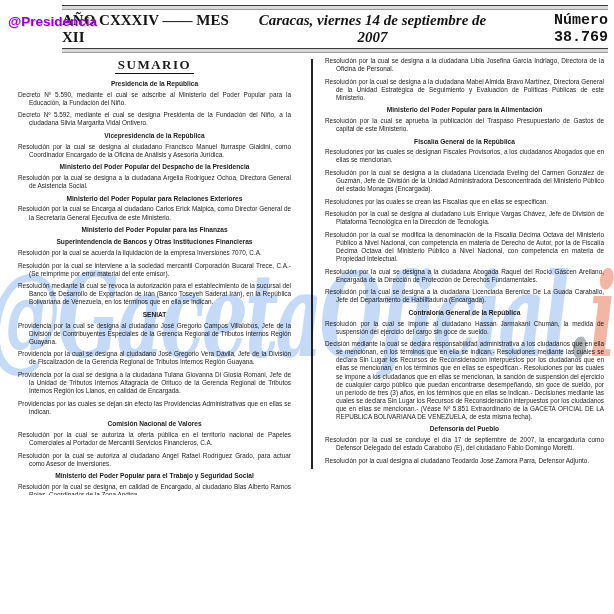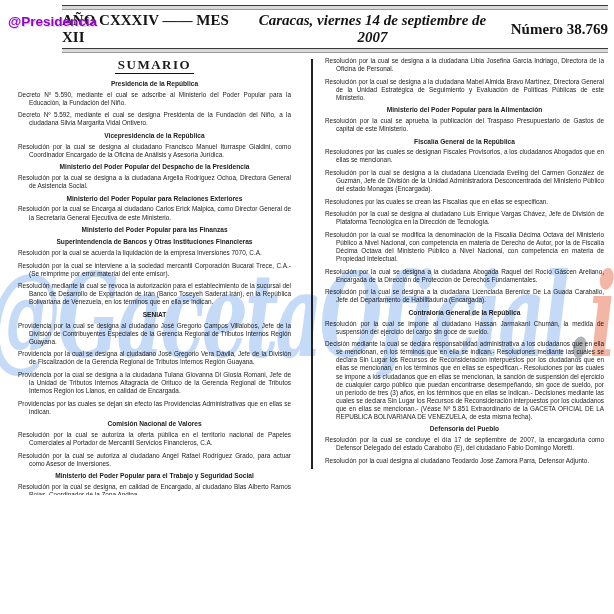--- a/index.html
+++ b/index.html
@@ -24,21 +24,21 @@
 
   
   .rule{margin:0 6px 0 62px;height:3px;background:#d9d9d9;
         border-top:1px solid #3a3a3a;border-bottom:1px solid #9a9a9a;}
   .rule.top{margin-top:5px;}
   .dateline{display:flex;align-items:center;margin:2px 6px 2px 62px;
             font-family:"Liberation Serif",serif;font-weight:bold;font-size:15px;
             color:#141414;justify-content:center;}
   .dateline .dl-left{width:185px;}
   .dateline .dl-center{flex:1;text-align:center;font-style:italic;}
-  .dateline .dl-right{width:110px;text-align:right;}
+  .dateline .dl-right{width:110px;text-align:right;font-family:Liberation Mono, monospace;}
 
   
   .columns{position:relative;display:flex;margin:4px 10px 0 18px;height:438px;
            overflow:hidden;}
   .col{width:50%;box-sizing:border-box;}
   .col.left{padding-right:20px;}
   .col.right{padding-left:14px;}
   .divider{position:absolute;left:50%;top:2px;bottom:26px;width:2px;background:#222;}
 
   .sumario{text-align:center;font-family:"Liberation Serif",serif;font-weight:bold;

